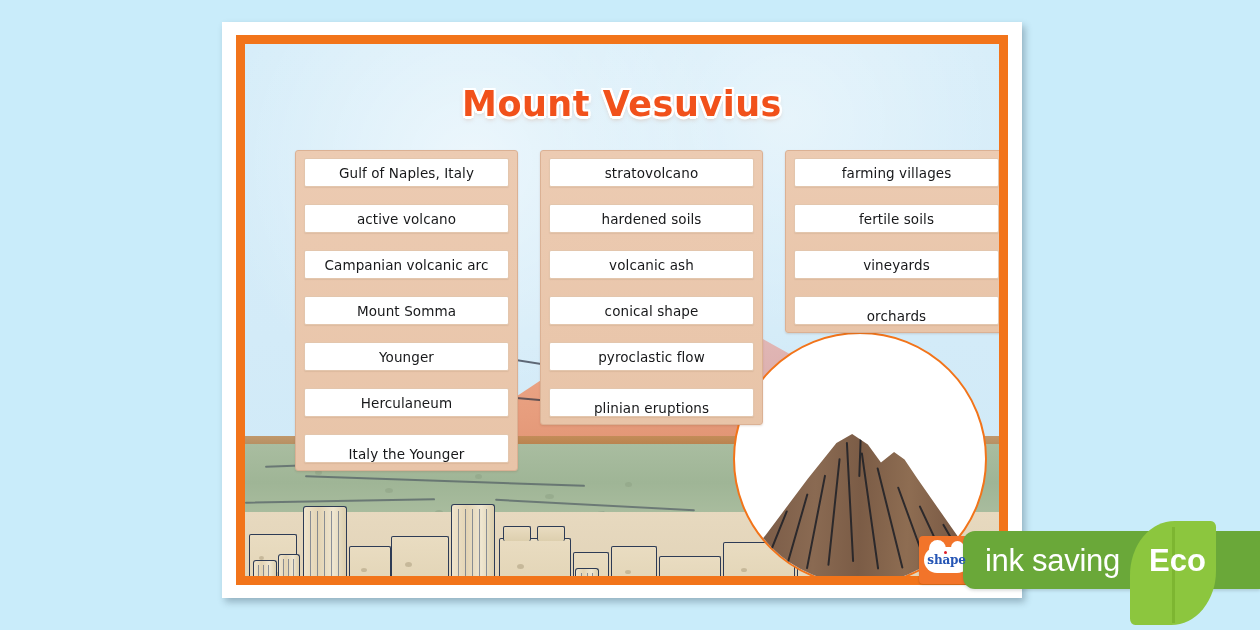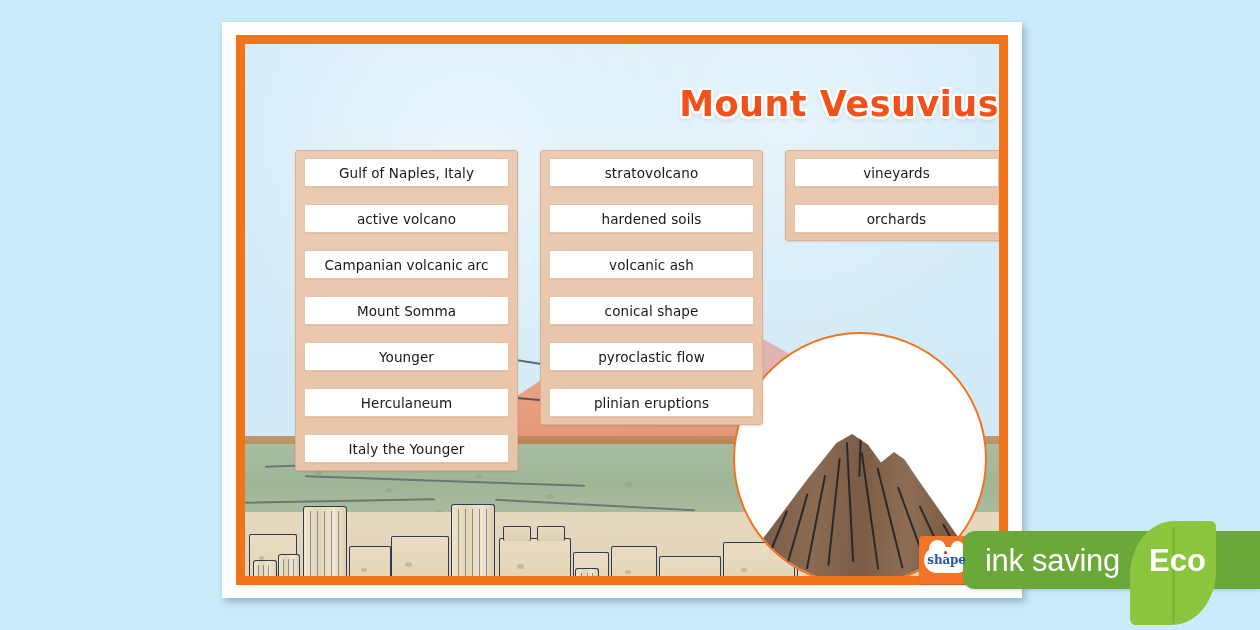--- a/index.html
+++ b/index.html
@@ -75,21 +75,21 @@
   .column .flute{position:absolute;top:4px;bottom:4px;width:1.4px;background:#4a5874;opacity:.6;}
   .block{
     position:absolute;bottom:0;
     background:linear-gradient(180deg,#e9dcc1 0%,#ddcfae 100%);
     border:1.6px solid #2d3b55;border-bottom:none;border-radius:2px;
   }
   .speck{position:absolute;background:#b9ab8c;border-radius:50%;opacity:.7;}
 
   
   #title{
-    position:absolute;left:0;right:0;top:40px;text-align:right;
+    position:absolute;left:0;right:0;top:40px;text-align:center;
     font-family:"DejaVu Sans", sans-serif;
     font-size:35px;font-weight:bold;letter-spacing:.5px;
     color:#f1511b;
     text-shadow:
       -2px -2px 0 #fff, 2px -2px 0 #fff, -2px 2px 0 #fff, 2px 2px 0 #fff,
       0 -2.5px 0 #fff, 0 2.5px 0 #fff, -2.5px 0 0 #fff, 2.5px 0 0 #fff,
       0 3px 5px rgba(180,90,40,.35);
   }
 
   
@@ -108,21 +108,21 @@
 
   .card{
     background:#ffffff;
     border:1px solid #e3c6ad;
     border-radius:2px;
     height:27px;
     margin-bottom:17px;
     display:flex;align-items:center;justify-content:center;
     box-shadow:0 1px 1px rgba(120,80,50,.10);
   }
-  .card:last-child{margin-bottom:0;}
+  .card:last-child{margin-bottom:0;align-items:flex-end;}
   .card span{
     font-family:"DejaVu Sans", sans-serif;
     font-size:13.5px;color:#17181a;letter-spacing:.1px;
     white-space:nowrap;
   }
 
   
   #volcano-circle{
     position:absolute;left:488px;top:288px;width:250px;height:250px;
     border-radius:50%;
@@ -341,20 +341,26 @@
         <div class="card">
             <span>pyroclastic flow</span>
           </div>
         <div class="card">
             <span>plinian eruptions</span>
           </div>
       </div>
 
       <div class="panel" id="panel-3">
         <div class="card">
+            <span>farming villages</span>
+          </div>
+        <div class="card">
+            <span>fertile soils</span>
+          </div>
+        <div class="card">
             <span>vineyards</span>
           </div>
         <div class="card">
             <span>orchards</span>
           </div>
       </div>
 
     </div>
   </div>
 </div>

